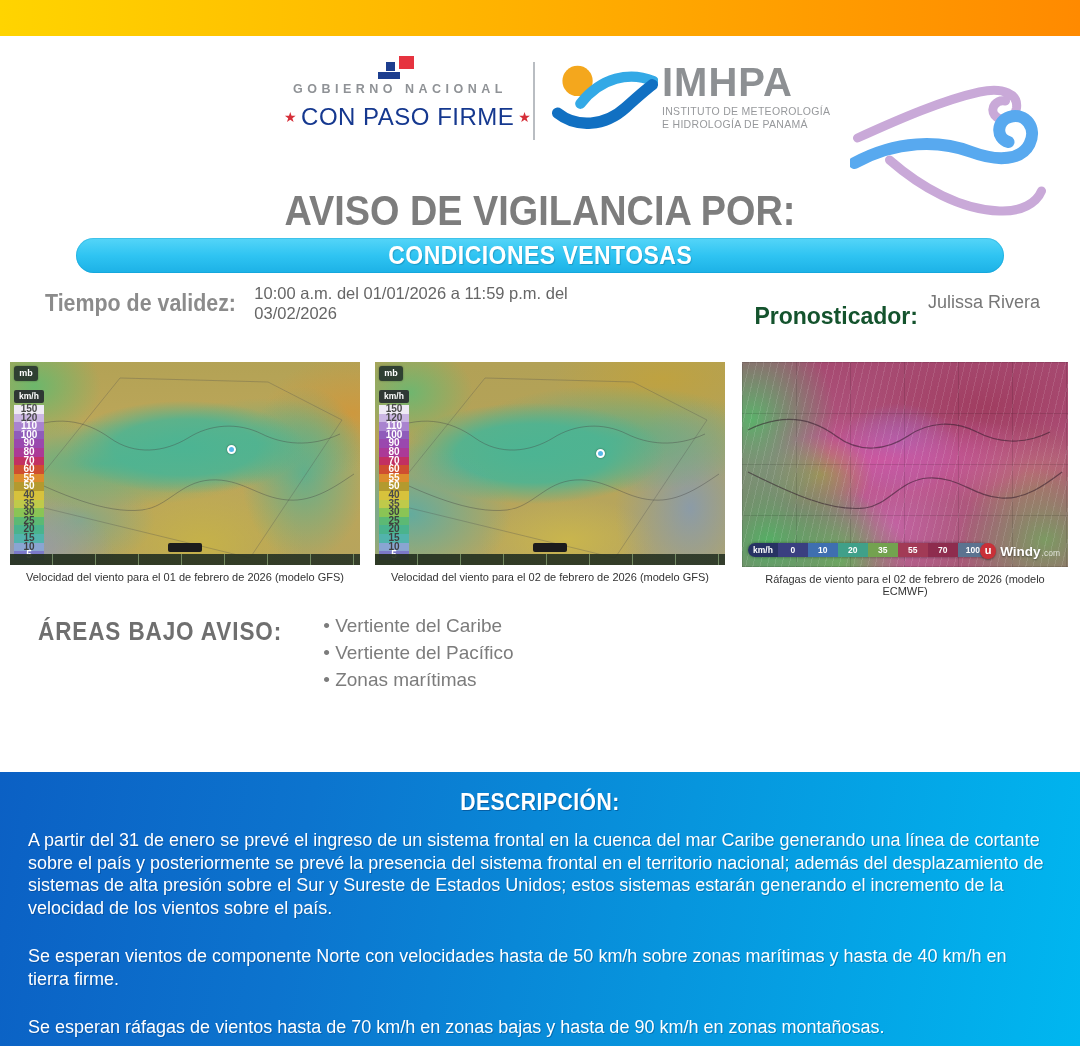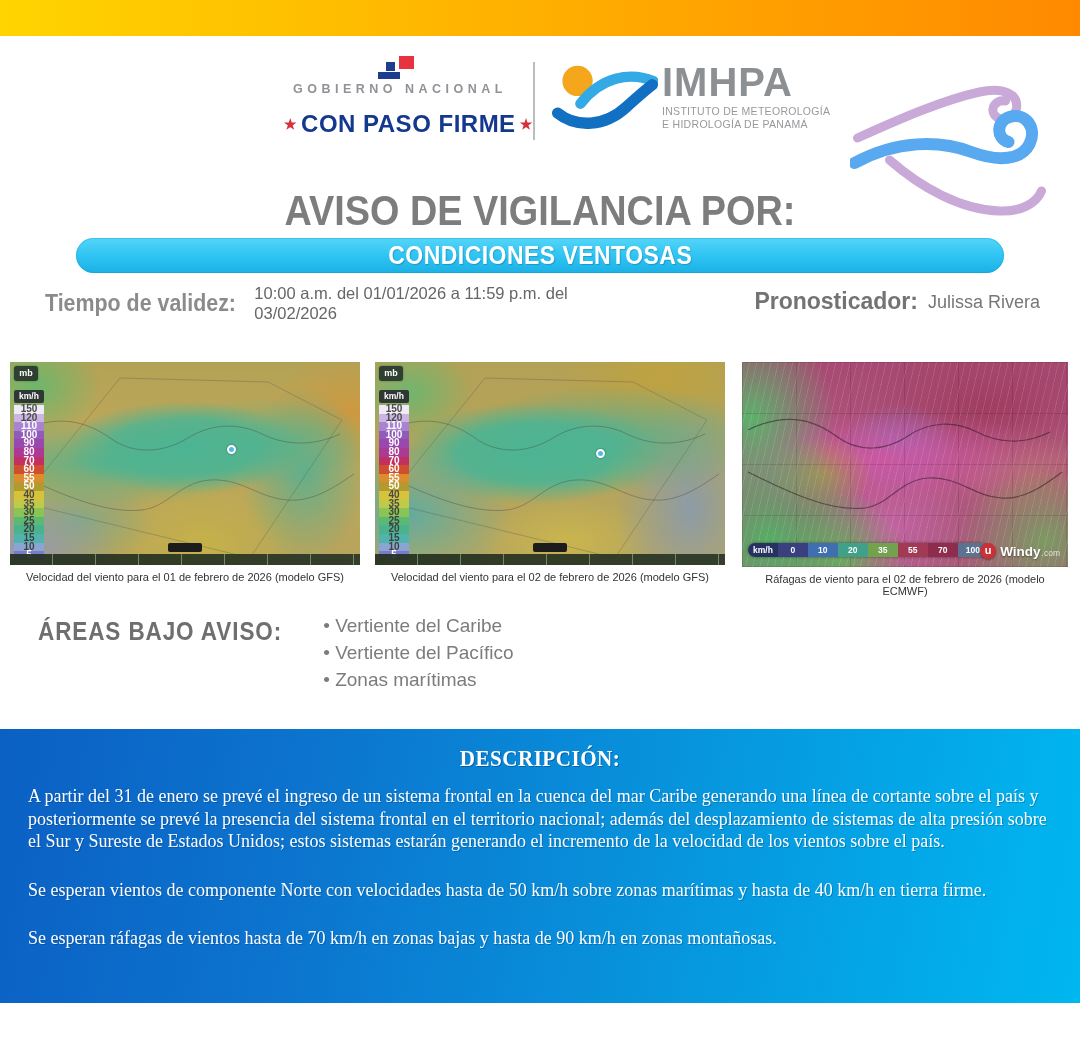--- a/index.html
+++ b/index.html
@@ -14,21 +14,21 @@
   .top-bar { position:absolute; top:0; left:0; width:1080px; height:36px;
     background:linear-gradient(90deg,#ffd400 0%,#ffb300 45%,#ff8a00 100%); }
 
   
   .gov-logo { position:absolute; top:56px; left:280px; width:240px; text-align:center; }
   .gov-flag { position:relative; width:56px; height:23px; margin:0 auto 3px; }
   .gov-flag .fb-sm { position:absolute; left:14px; top:6px; width:9px; height:9px; background:#1d3e8f; }
   .gov-flag .fr    { position:absolute; left:27px; top:0;  width:15px; height:13px; background:#e6333f; }
   .gov-flag .fb-bar{ position:absolute; left:6px;  top:16px; width:22px; height:7px; background:#1d3e8f; }
   .gov-line1 { font-size:12.5px; font-weight:bold; letter-spacing:4.5px; color:#8f9296; white-space:nowrap; }
-  .gov-line2 { margin-top:14px; font-size:24px; font-weight:bold; color:#15388f; letter-spacing:.5px; white-space:nowrap; }
+  .gov-line2 { margin-top:7px; font-size:24px; font-weight:normal; color:#15388f; letter-spacing:.5px; white-space:nowrap; }
   .gov-star { color:#d62f39; font-size:14px; vertical-align:3px; padding:0 4px; }
 
   .logo-divider { position:absolute; top:62px; left:533px; width:2px; height:78px; background:#b9bdc2; }
 
   
   .imhpa { position:absolute; top:58px; left:552px; display:flex; align-items:flex-start; }
   .imhpa-mark { width:106px; height:80px; }
   .imhpa-text { margin-left:4px; padding-top:4px; }
   .imhpa-acronym { font-size:40px; line-height:40px; font-weight:bold; color:#8d9093; letter-spacing:1px; }
   .imhpa-sub { margin-top:3px; font-size:10.5px; line-height:13px; color:#97999c; letter-spacing:.3px; }
@@ -47,21 +47,21 @@
     display:flex; align-items:center; justify-content:center; }
   .banner-label { font-size:25px; font-weight:bold; color:#fff; transform:scaleX(.92);
     letter-spacing:.5px; text-shadow:1px 1px 1px rgba(0,90,130,.35); }
 
   
   .validity-row { position:absolute; top:281px; left:45px; width:995px; display:flex; align-items:flex-start; }
   .validity-label { font-size:23px; font-weight:bold; color:#8b8b8b; transform:scaleX(.93);
     transform-origin:left center; white-space:nowrap; margin-top:9px; }
   .validity-value { width:348px; margin-left:4px; font-size:16.5px; line-height:20px; color:#666; margin-top:2px; }
   .validity-spacer { flex:1; }
-  .forecaster-label { font-size:23px; font-weight:bold; color:#737373; white-space:nowrap; margin-top:7px; }
+  .forecaster-label { font-size:23px; font-weight:bold; color:#14532d; white-space:nowrap; margin-top:22px; }
   .forecaster-name { font-size:18px; color:#777; margin:11px 0 0 10px; white-space:nowrap; }
 
   
   .map-fig { position:absolute; top:362px; }
   .map-fig.m1 { left:10px;  width:350px; }
   .map-fig.m2 { left:375px; width:350px; }
   .map-fig.m3 { left:742px; width:326px; }
   .map-canvas { position:relative; width:100%; height:203px; overflow:hidden; }
   .m3 .map-canvas { height:205px; }
   .map-caption { margin-top:6px; text-align:center; font-size:11px; color:#333; }
@@ -143,23 +143,23 @@
 
   
   .areas { position:absolute; top:612px; left:38px; display:flex; align-items:flex-start; }
   .areas-label { font-size:25px; font-weight:bold; color:#6f6f6f; letter-spacing:1px;
     transform:scaleX(.9); transform-origin:left top; white-space:nowrap; margin-top:5px; }
   .areas-list { list-style:none; margin:0 0 0 14px; padding:0; }
   .areas-list li { font-size:19px; color:#7c7c7c; line-height:27px; }
   .areas-list li::before { content:"• "; font-size:19px; }
 
   
-  .description { position:absolute; top:729px; left:0; width:1080px; height:274px;
+  .description { position:absolute; top:772px; left:0; width:1080px; height:274px;
     background:linear-gradient(100deg,#0b60c4 0%,#0c74ce 28%,#0795dd 62%,#00b7f0 100%);
-    font-family:Liberation Serif, serif; }
+    font-family:Liberation Sans, sans-serif; }
   .desc-title { text-align:center; color:#fff; font-size:23px; font-weight:bold; margin-top:17px;
     transform:scaleX(.92); letter-spacing:.5px; text-shadow:1px 1px 0 rgba(0,40,90,.4); }
   .desc-body { margin:13px 28px 0; }
   .desc-body p { color:#fff; font-size:18px; line-height:22.5px; margin:0 0 26px;
     text-shadow:1px 1px 0 rgba(0,40,90,.3); }
 </style>
 </head>
 <body>
 
 <div class="page">

